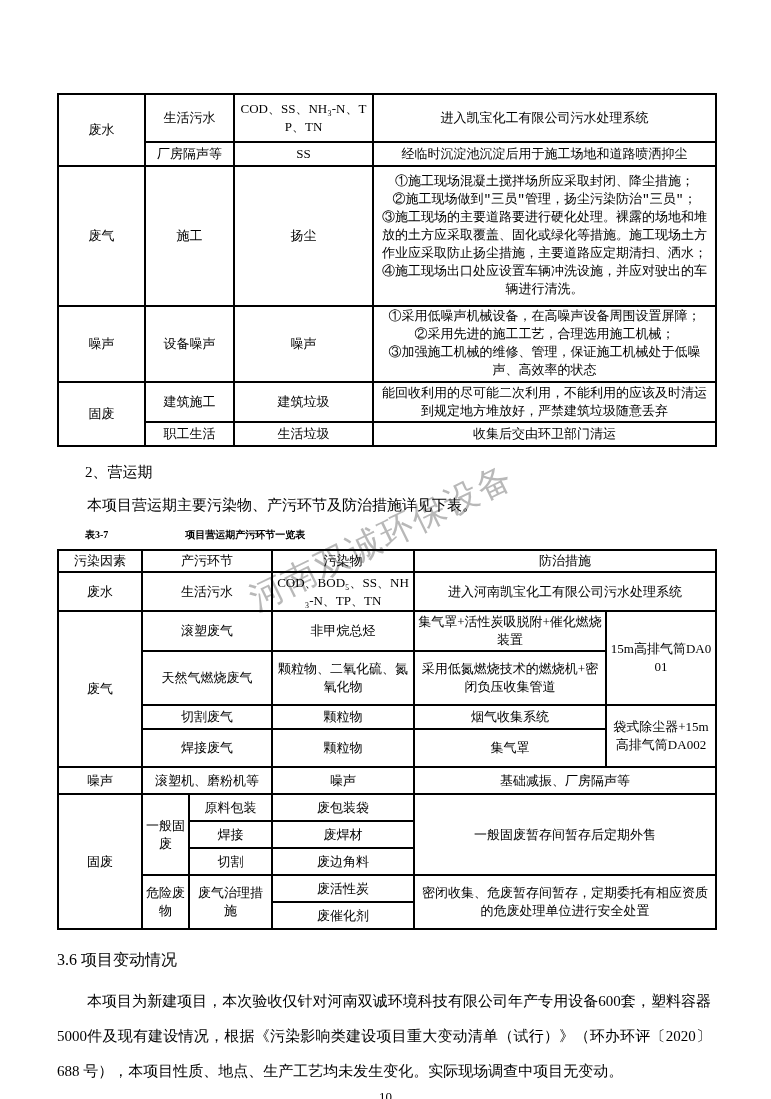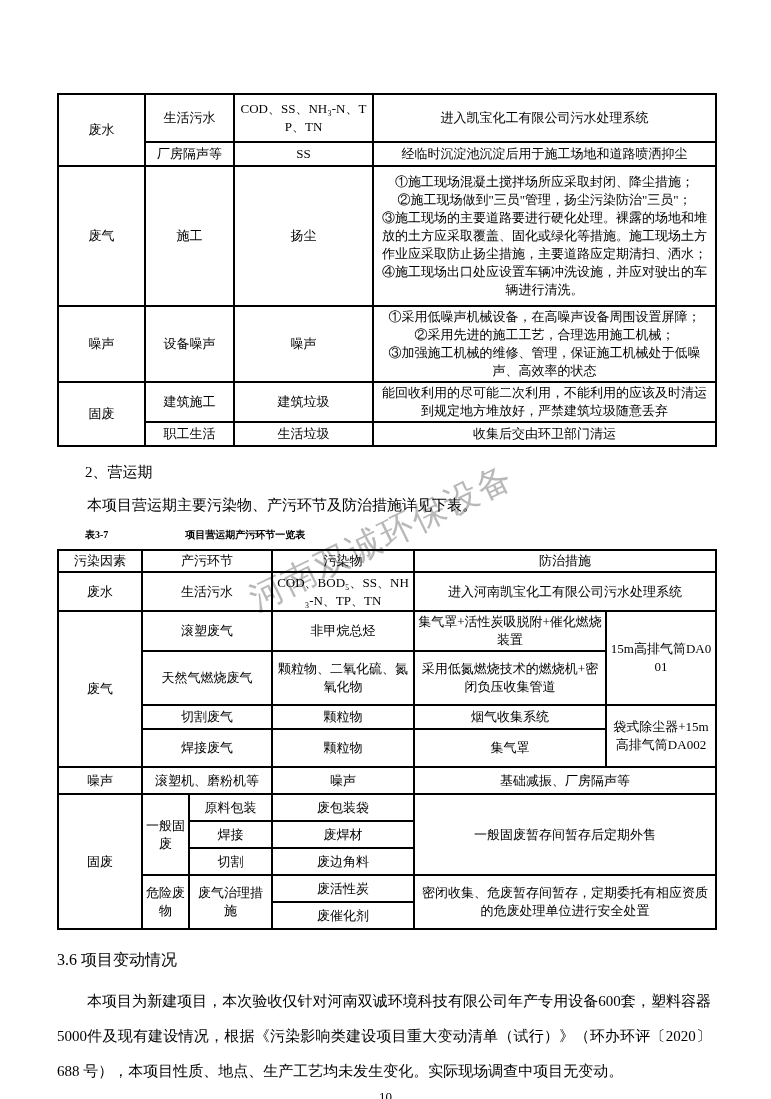--- a/index.html
+++ b/index.html
@@ -34,21 +34,21 @@
     text-align:center;
     vertical-align:middle;
     padding:1px 3px;
     word-break:break-all;
     overflow:hidden;
   }
   table.tbl{border:2px solid #000;}
   .t1{border-bottom-width:3px;}
   .t2{border-bottom-width:3px;}
   td.left{text-align:left;}
-  td.pre{white-space:pre-line;text-align:left;}
+  td.pre{white-space:pre-line;text-align:left;font-family:Liberation Mono, monospace;}
   .h-op{margin:16px 0 0 28px;font-size:15px;}
   .intro{margin:14px 0 0 0;text-indent:2em;font-size:15px;}
   .caption{margin:13px 0 7px 28px;font-size:10px;font-weight:bold;display:flex;}
   .caption .cap-title{margin-left:77px;}
   .h-36{margin:20px 0 0 0;font-size:16px;font-weight:normal;}
   .para{
     margin:13px 4px 0 0;
     font-size:15px;line-height:35px;
     text-indent:2em;text-align:justify;
   }

